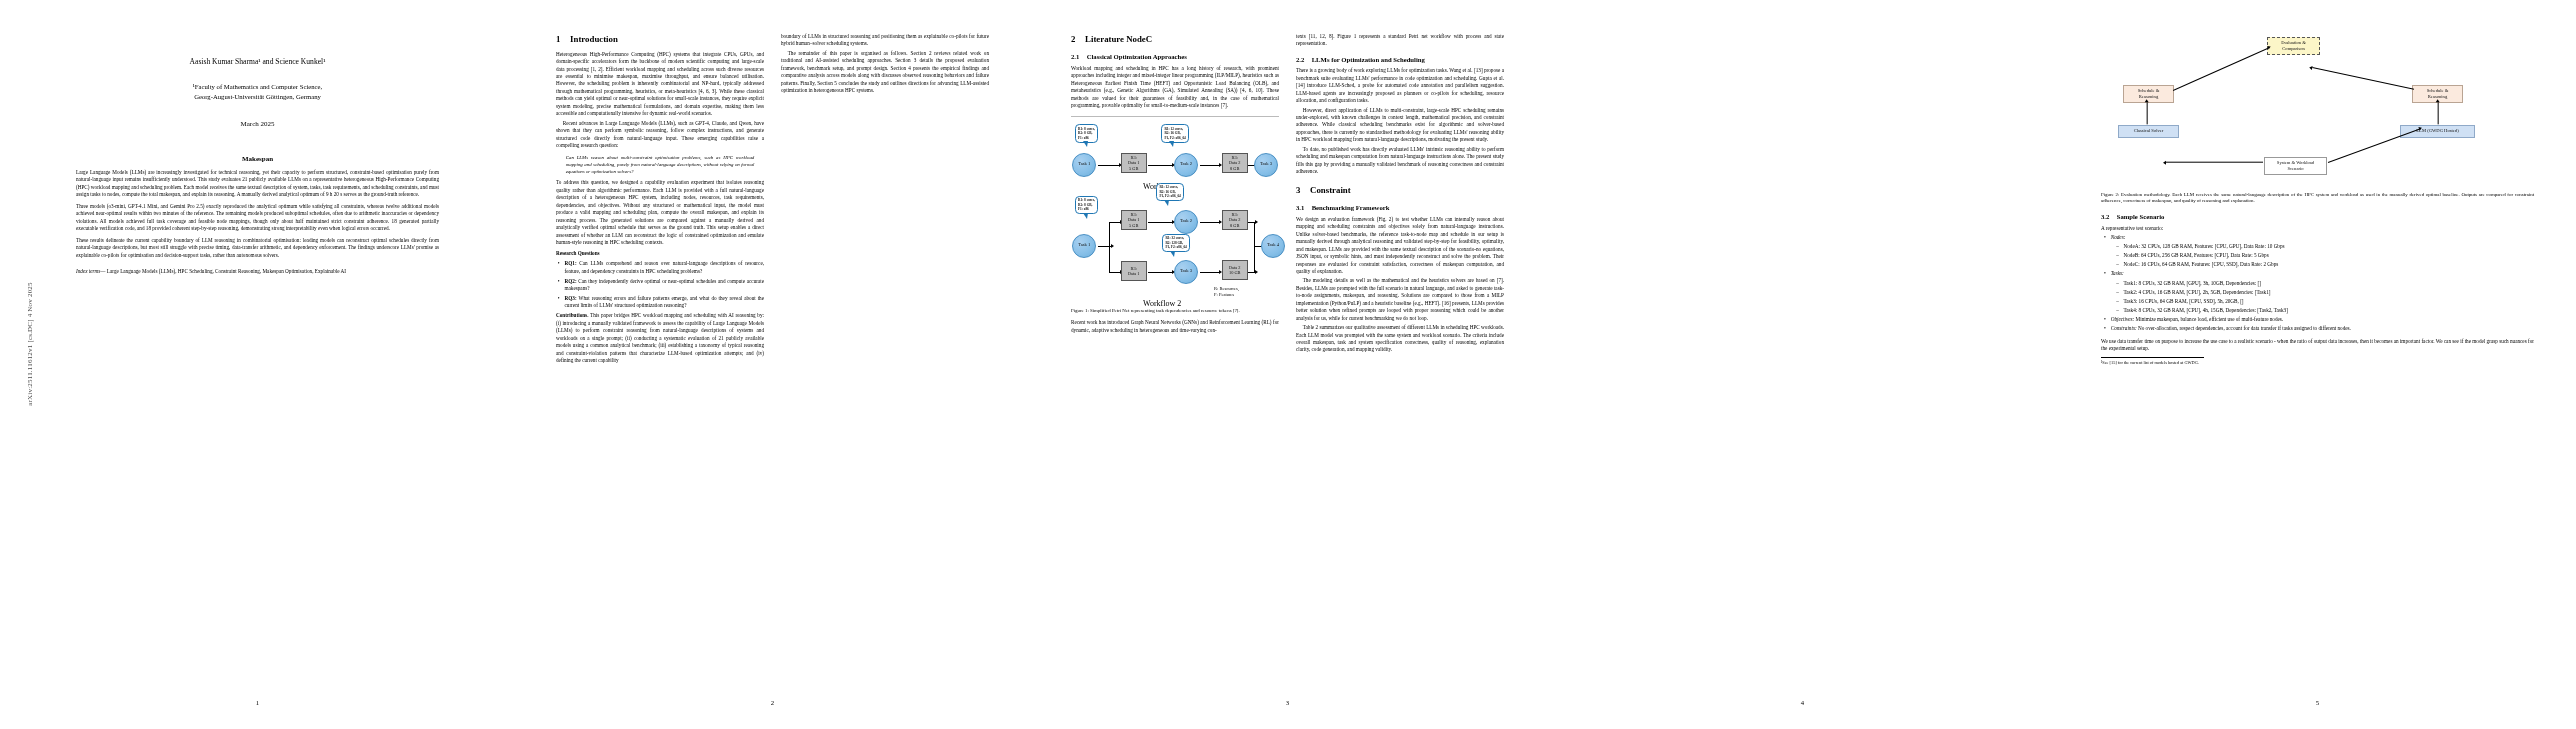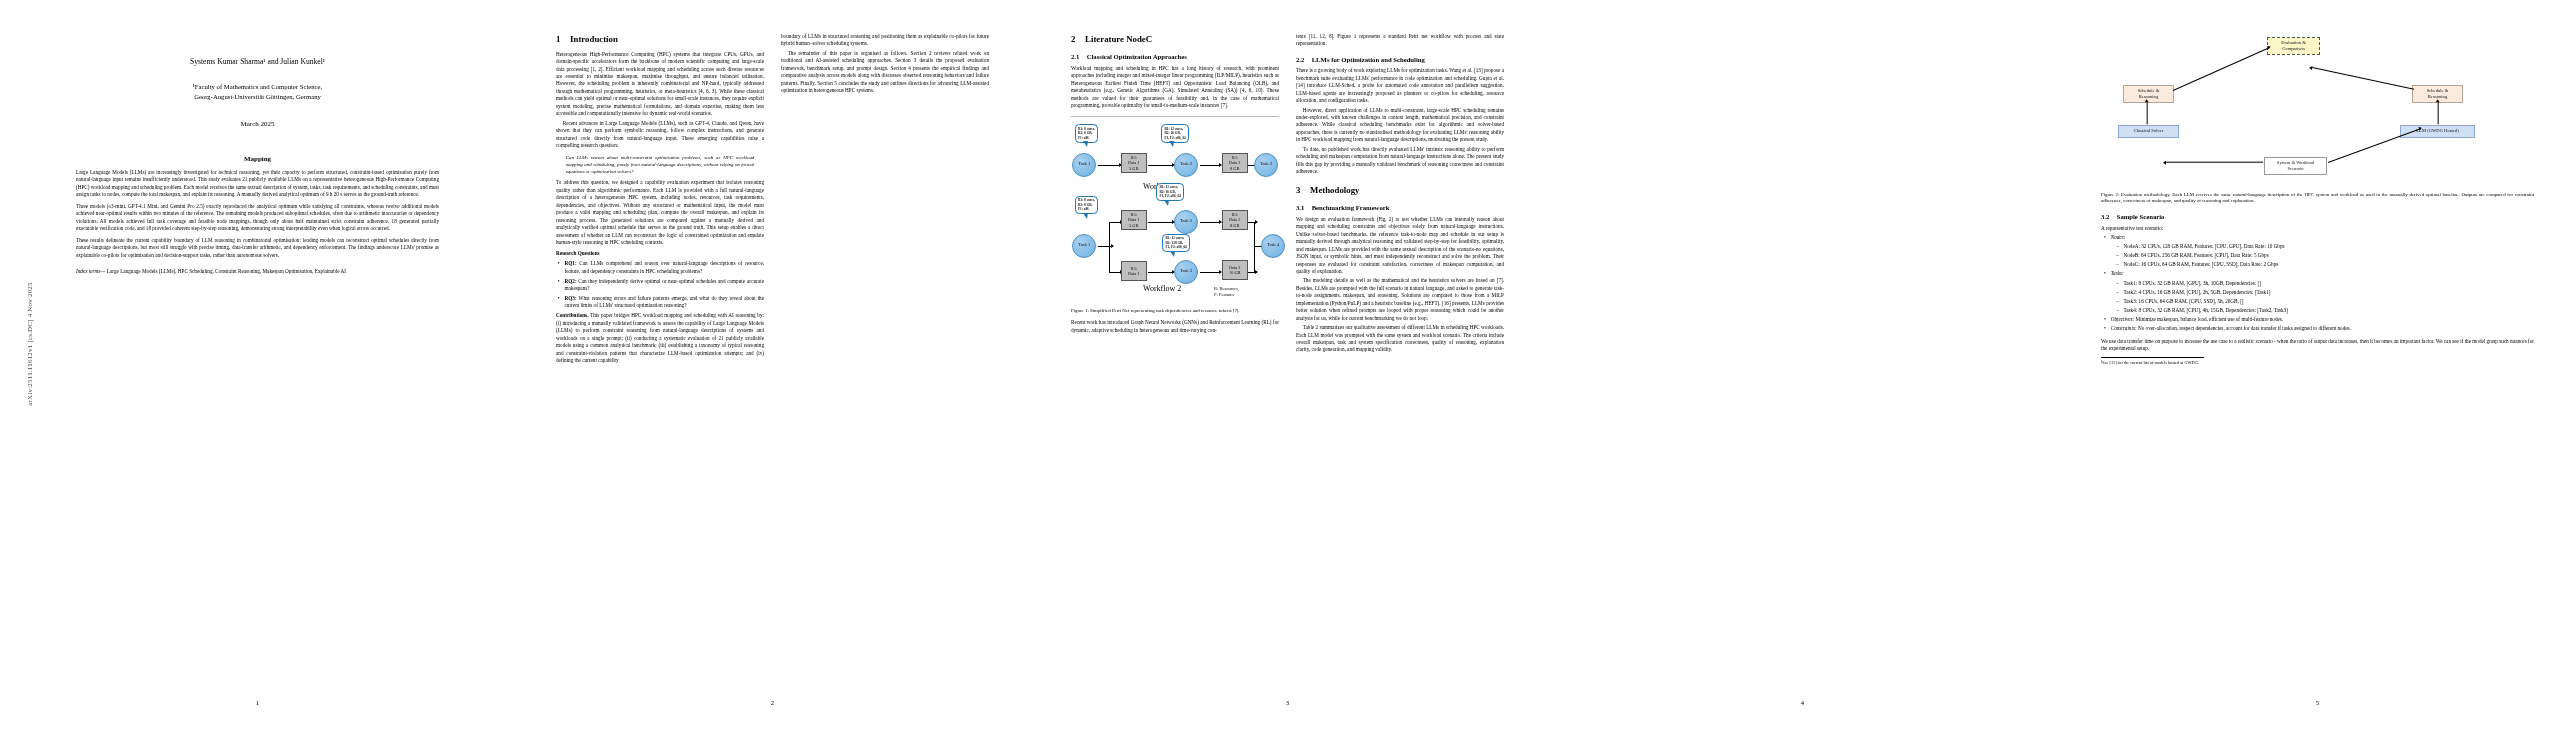--- a/index.html
+++ b/index.html
@@ -121,28 +121,28 @@
   }
 </style>
 </head>
 <body>
 
 <div class="spread">
 
   <div class="page">
     <div class="arxiv-stamp">arXiv:2511.11612v1  [cs.DC]  4 Nov 2025</div>
     <div class="pagebody">
-      <div class="authors">Systems Kumar Sharma¹ and Julian Kunkel¹</div>
+      <div class="authors">Aasish Kumar Sharma¹ and Science Kunkel¹</div>
       <div class="affil">
         <div>¹Faculty of Mathematics and Computer Science,</div>
         <div>Georg-August-Universität Göttingen, Germany</div>
       </div>
       <div class="date">March 2025</div>
       <div class="abs-wrap">
-        <div class="abs-head">Mapping</div>
+        <div class="abs-head">Makespan</div>
         <div class="abs-body">
           <p>Large Language Models (LLMs) are increasingly investigated for technical reasoning, yet their capacity to perform structured, constraint-based optimisation purely from natural-language input remains insufficiently understood. This study evaluates 21 publicly available LLMs on a representative heterogeneous High-Performance Computing (HPC) workload mapping and scheduling problem. Each model receives the same textual description of system, tasks, task requirements, and scheduling constraints, and must assign tasks to nodes, compute the total makespan, and explain its reasoning. A manually derived analytical optimum of 9 h 20 s serves as the ground-truth reference.</p>
           <p>Three models (o3-mini, GPT-4.1 Mini, and Gemini Pro 2.5) exactly reproduced the analytical optimum while satisfying all constraints, whereas twelve additional models achieved near-optimal results within two minutes of the reference. The remaining models produced suboptimal schedules, often due to arithmetic inaccuracies or dependency violations. All models achieved full task coverage and feasible node mappings, though only about half maintained strict constraint adherence. 18 generated partially executable verification code, and 18 provided coherent step-by-step reasoning, demonstrating strong interpretability even when logical errors occurred.</p>
           <p>These results delineate the current capability boundary of LLM reasoning in combinatorial optimisation: leading models can reconstruct optimal schedules directly from natural-language descriptions, but most still struggle with precise timing, data-transfer arithmetic, and dependency enforcement. The findings underscore LLMs' promise as explainable co-pilots for optimisation and decision-support tasks, rather than autonomous solvers.</p>
         </div>
         <div class="kw">
           <i>Index terms</i>—
           <span>Large Language Models (LLMs), HPC Scheduling, Constraint Reasoning, Makespan Optimisation, Explainable AI</span>
         </div>
       </div>
@@ -286,42 +286,42 @@
               <span>Data 2</span>
               <span>10 GB</span>
             </div>
 
             <div class="arv" style="left:183px;top:107px;height:51px;"></div>
             <div class="ar" style="left:177px;top:107px;width:7.3px;"></div>
             <div class="ar" style="left:177px;top:157px;width:7.3px;"></div>
             <div class="ar" style="left:183px;top:131px;width:9.7px;"></div>
             <div class="pnode" style="left:190px;top:119px;">Task 4</div>
 
-            <div class="wflabel" style="left:72px;top:168px;">Workflow 2</div>
+            <div class="wflabel" style="left:72px;top:183px;">Workflow 2</div>
             <div class="legend" style="left:143px;top:171px;">
               <div>R: Resources,</div>
               <div>F: Features</div>
             </div>
           </div>
           <div class="figcap">Figure 1: Simplified Petri Net representing task dependencies and resource tokens [7].</div>
           <p class="noind" style="margin-top:4.3px;">Recent work has introduced Graph Neural Networks (GNNs) and Reinforcement Learning (RL) for dynamic, adaptive scheduling in heterogeneous and time-varying con-</p>
         </div>
 
         <div class="col">
           <p class="noind">texts [11, 12, 8]. Figure 1 represents a standard Petri net workflow with process and state representation.</p>
           <h3 class="sub">
             <span>2.2</span>
             <span>LLMs for Optimization and Scheduling</span>
           </h3>
           <p class="noind">There is a growing body of work exploring LLMs for optimization tasks. Wang et al. [13] propose a benchmark suite evaluating LLMs' performance in code optimization and scheduling. Gupta et al. [14] introduce LLM-Sched, a probe for automated code annotation and parallelism suggestion. LLM-based agents are increasingly proposed as planners or co-pilots for scheduling, resource allocation, and configuration tasks.</p>
           <p>However, direct application of LLMs to multi-constraint, large-scale HPC scheduling remains under-explored, with known challenges in context length, mathematical precision, and constraint adherence. While classical scheduling benchmarks exist for algorithmic and solver-based approaches, there is currently no standardised methodology for evaluating LLMs' reasoning ability in HPC workload mapping from natural-language descriptions, motivating the present study.</p>
           <p>To date, no published work has directly evaluated LLMs' intrinsic reasoning ability to perform scheduling and makespan computation from natural-language instructions alone. The present study fills this gap by providing a manually validated benchmark of reasoning correctness and constraint adherence.</p>
           <h2 class="sec">
             <span>3</span>
-            <span>Methodology</span>
+            <span>Constraint</span>
           </h2>
           <h3 class="sub">
             <span>3.1</span>
             <span>Benchmarking Framework</span>
           </h3>
           <p class="noind">We design an evaluation framework (Fig. 2) to test whether LLMs can internally reason about mapping and scheduling constraints and objectives solely from natural-language instructions. Unlike solver-based benchmarks, the reference task-to-node map and schedule in our setup is manually derived through analytical reasoning and validated step-by-step for feasibility, optimality, and makespan. LLMs are provided with the same textual description of the scenario-no equations, JSON input, or symbolic hints, and must independently reconstruct and solve the problem. Their responses are evaluated for constraint satisfaction, correctness of makespan computation, and quality of explanation.</p>
           <p>The modeling details as well as the mathematical and the heuristics solvers are based on [7]. Besides, LLMs are prompted with the full scenario in natural language, and asked to generate task-to-node assignments, makespan, and reasoning. Solutions are compared to those from a MILP implementation (Python/PuLP) and a heuristic baseline (e.g., HEFT). [16] presents, LLMs provides better solution when refined prompts are looped with proper reasoning which could be another analysis for us, while for current benchmarking we do not loop.</p>
           <p>Table 2 summarizes our qualitative assessment of different LLMs in scheduling HPC workloads. Each LLM model was prompted with the same system and workload scenario. The criteria include overall makespan, task and system specification correctness, quality of reasoning, explanation clarity, code generation, and mapping validity.</p>
         </div>
       </div>

